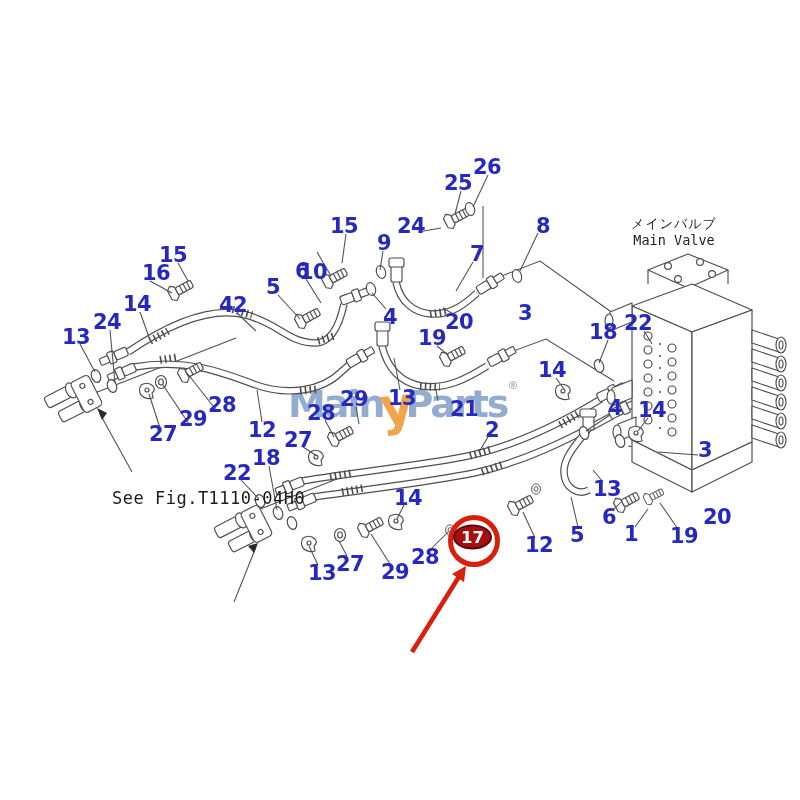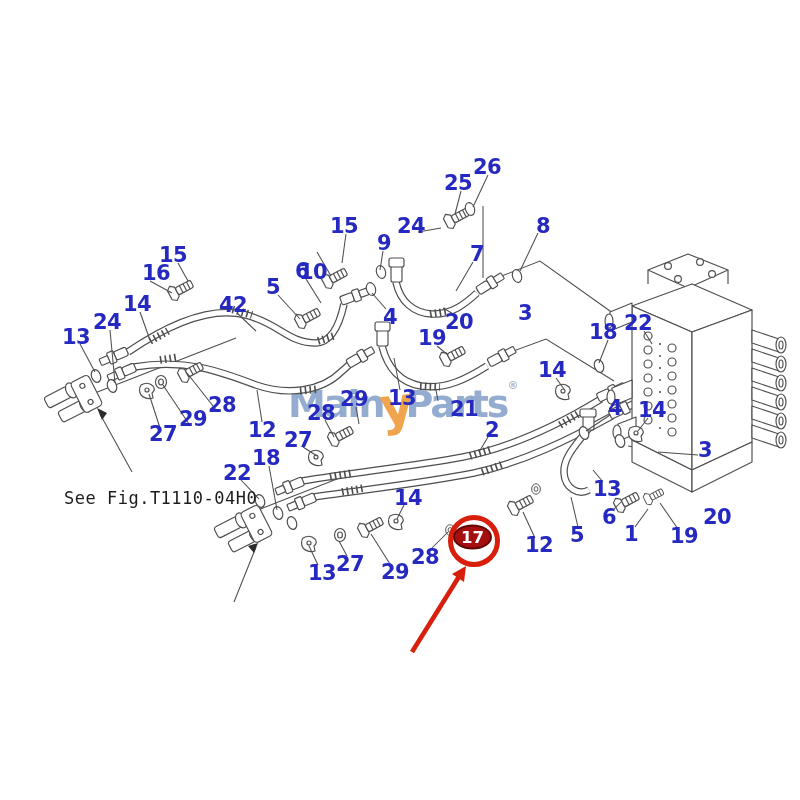--- a/index.html
+++ b/index.html
@@ -12,21 +12,21 @@
   .lead{stroke:#4d4d4d;stroke-width:1.05px;fill:none;}
   .hcase{fill:none;stroke:#4d4d4d;stroke-width:7.6px;}
   .hcore{fill:none;stroke:#ffffff;stroke-width:5.2px;}
   .ribs{fill:none;stroke:#4d4d4d;stroke-width:7.6px;stroke-dasharray:1.6 3.2;}
   
   #labels{position:absolute;left:0;top:0;width:800px;height:600px;z-index:4;pointer-events:none;}
   .plabel{position:absolute;transform:translate(-50%,-50%);color:#2629c0;
           font-weight:bold;font-size:21px;letter-spacing:-0.5px;white-space:nowrap;}
   
   .figtext{position:absolute;z-index:3;color:#1c1c1c;font-family:"DejaVu Sans Mono","Liberation Mono",monospace;
-           font-size:17px;letter-spacing:0.5px;white-space:nowrap;}
+           font-size:17px;letter-spacing:0.5px;white-space:nowrap;margin-left:48px;}
   .valvecap{position:absolute;z-index:3;color:#222;text-align:center;
             font-family:"DejaVu Sans Mono","Liberation Mono",monospace;line-height:1.25;}
   .valvecap .jp{font-size:13px;letter-spacing:1px;}
   .valvecap .en{font-size:13.5px;}
   
   #watermark{position:absolute;left:288px;top:369px;z-index:1;white-space:nowrap;
              font-weight:bold;font-size:38px;letter-spacing:-2px;color:rgba(132,160,200,0.88);}
   #watermark .swoosh{display:inline-block;color:#f0a44e;font-size:52px;font-weight:bold;
              transform:rotate(-6deg) translateY(7px);margin:0 -5px;}
   #watermark sup{font-size:11px;color:rgba(150,170,205,0.9);vertical-align:28px;letter-spacing:0;}
@@ -308,20 +308,24 @@
 
     <g>
       <line x1="412" y1="652" x2="460" y2="575" stroke="#d81f0b" stroke-width="4.6"></line>
       <polygon points="466,566 464,582 452,574" fill="#d81f0b"></polygon>
       <circle cx="474" cy="541" r="23.5" fill="none" stroke="#d81f0b" stroke-width="5"></circle>
       <ellipse cx="472.5" cy="537" rx="18.5" ry="11.5" fill="#a50f0f" stroke="#5f0606" stroke-width="2"></ellipse>
       <text x="472.5" y="543" text-anchor="middle" font-size="16.5" font-weight="bold" fill="#ffffff" font-family="DejaVu Sans, sans-serif">17</text>
     </g>
   </svg>
 
+  <div class="valvecap" style="left:604px;top:216px;width:140px;">
+    <div class="jp">メインバルブ</div>
+    <div class="en">Main Valve</div>
+  </div>
   <div class="figtext" style="left:64px;top:488px;">See Fig.T1110-04H0</div>
 
   <div id="labels">
       <span class="plabel" style="left: 487px; top: 167px;">26</span>
       <span class="plabel" style="left: 458px; top: 183px;">25</span>
       <span class="plabel" style="left: 411px; top: 226px;">24</span>
       <span class="plabel" style="left: 344px; top: 226px;">15</span>
       <span class="plabel" style="left: 543px; top: 226px;">8</span>
       <span class="plabel" style="left: 384px; top: 243px;">9</span>
       <span class="plabel" style="left: 313px; top: 244px; margin-top: 28px;">10</span>

